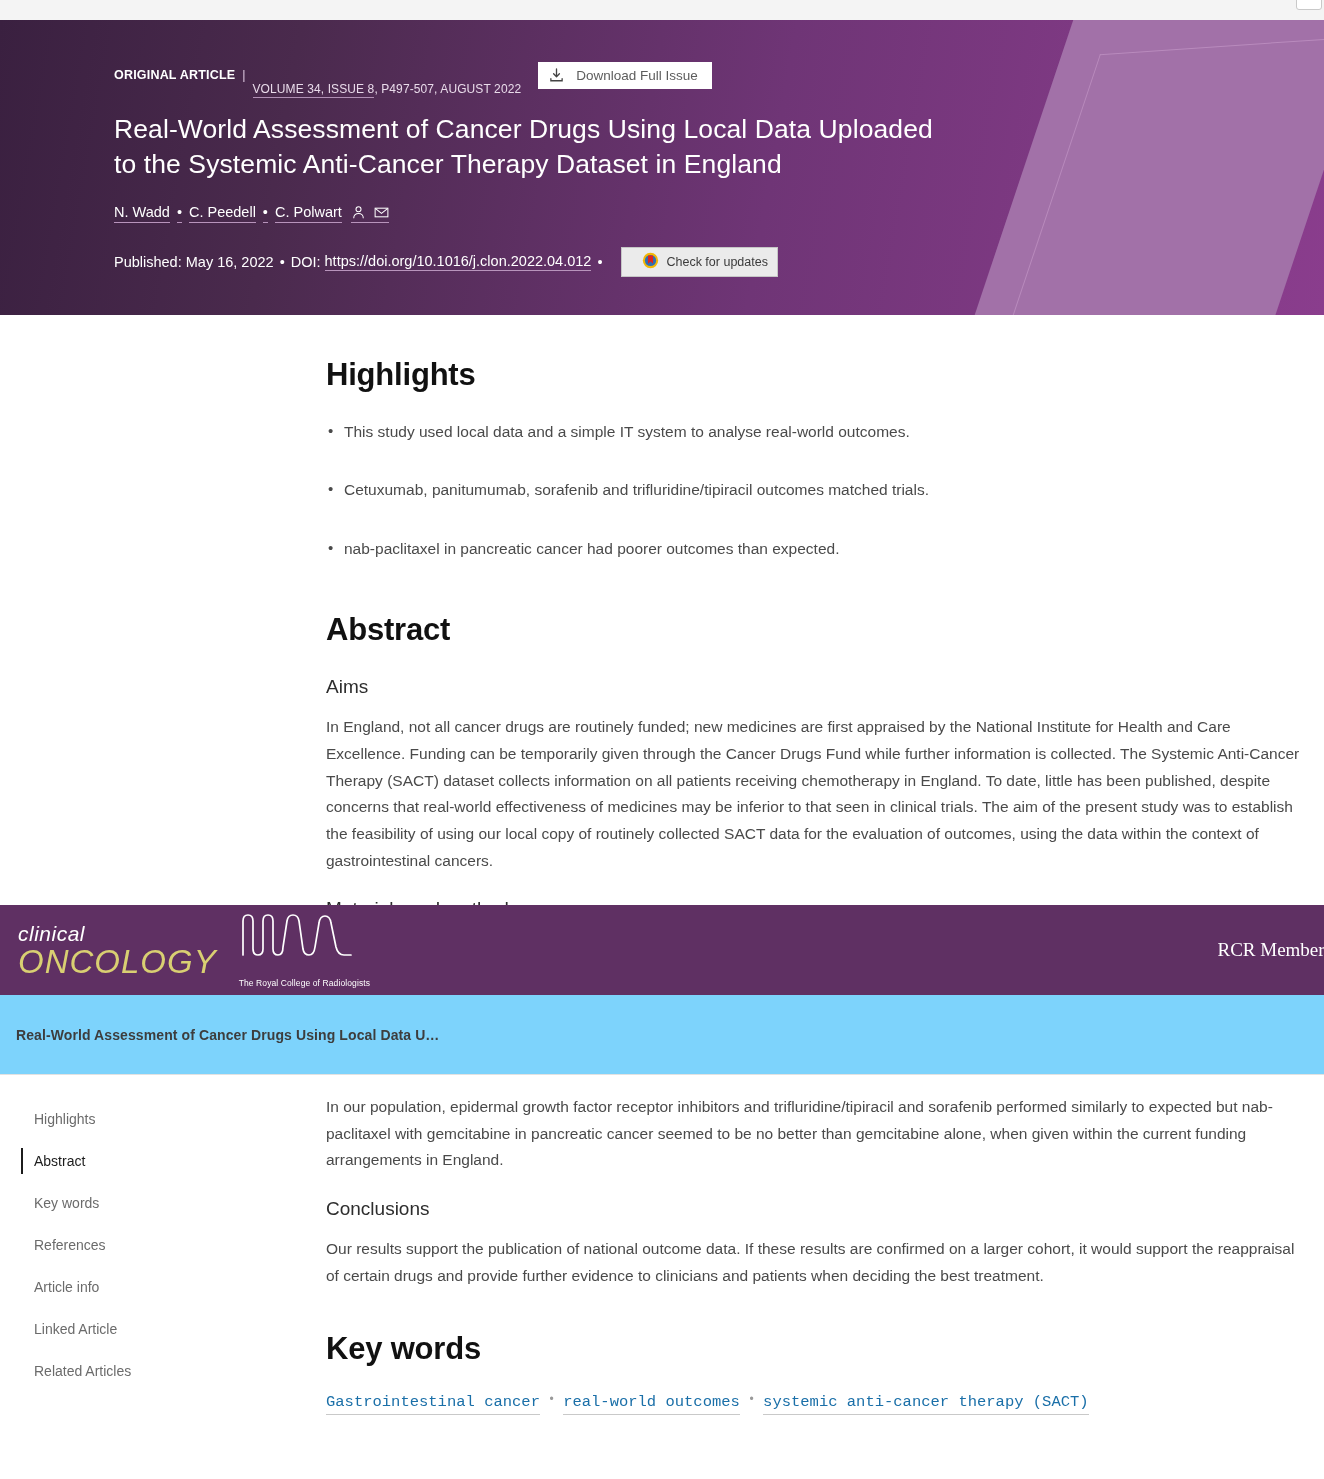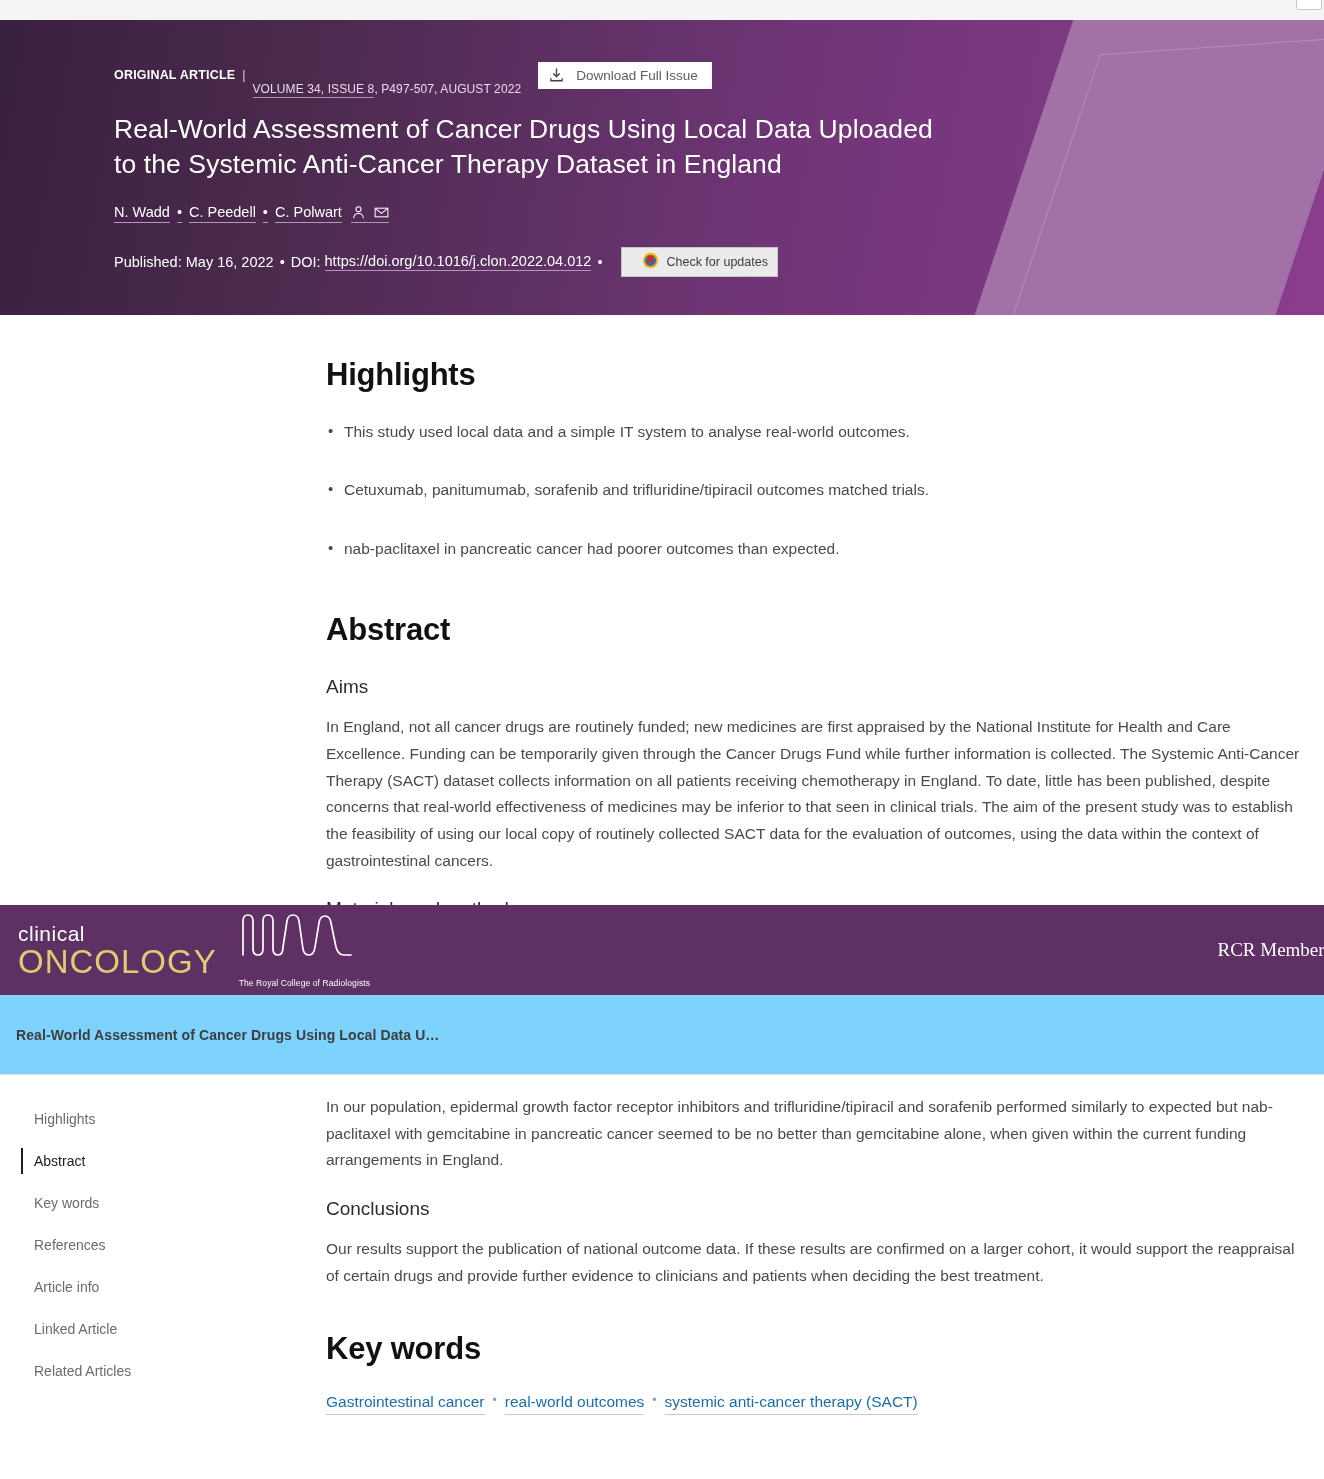--- a/index.html
+++ b/index.html
@@ -193,21 +193,21 @@
     position: absolute;
     left: 0; right: 0; top: 905px;
     height: 90px;
     background: #5f3063;
     display: flex;
     align-items: center;
     padding: 0 0 0 18px;
     z-index: 40;
   }
   .brand { display: flex; align-items: center; gap: 22px; }
-  .brand-word { line-height: 1; }
+  .brand-word { line-height: 1; font-style: italic; }
   .brand-word .w1 {
     display: block;
     color: #ffffff;
     font-size: 21px;
     letter-spacing: .5px;
     font-weight: 400;
     margin-bottom: 1px;
   }
   .brand-word .w2 {
     display: block;
@@ -287,21 +287,21 @@
     flex: 1;
     padding: 18px 20px 0 0;
   }
   .kw-h1 {
     font-size: 31px;
     font-weight: bold;
     color: #111111;
     letter-spacing: -.2px;
     margin: 42px 0 26px 0;
   }
-  .kw-row { display: flex; align-items: flex-start; flex-wrap: wrap; font-size: 15.5px; }
+  .kw-row { display: flex; align-items: flex-start; flex-wrap: wrap; font-size: 15.5px; font-family: Liberation Mono, monospace; }
   .kw {
     color: #1a6fa8;
     border-bottom: 1px solid #c9c9c9;
     padding-bottom: 3px;
     cursor: pointer;
   }
   .kw-dot { color: #9a9a9a; margin: 0 8px; font-size: 12px; }
 </style>
 </head>
 <body>

